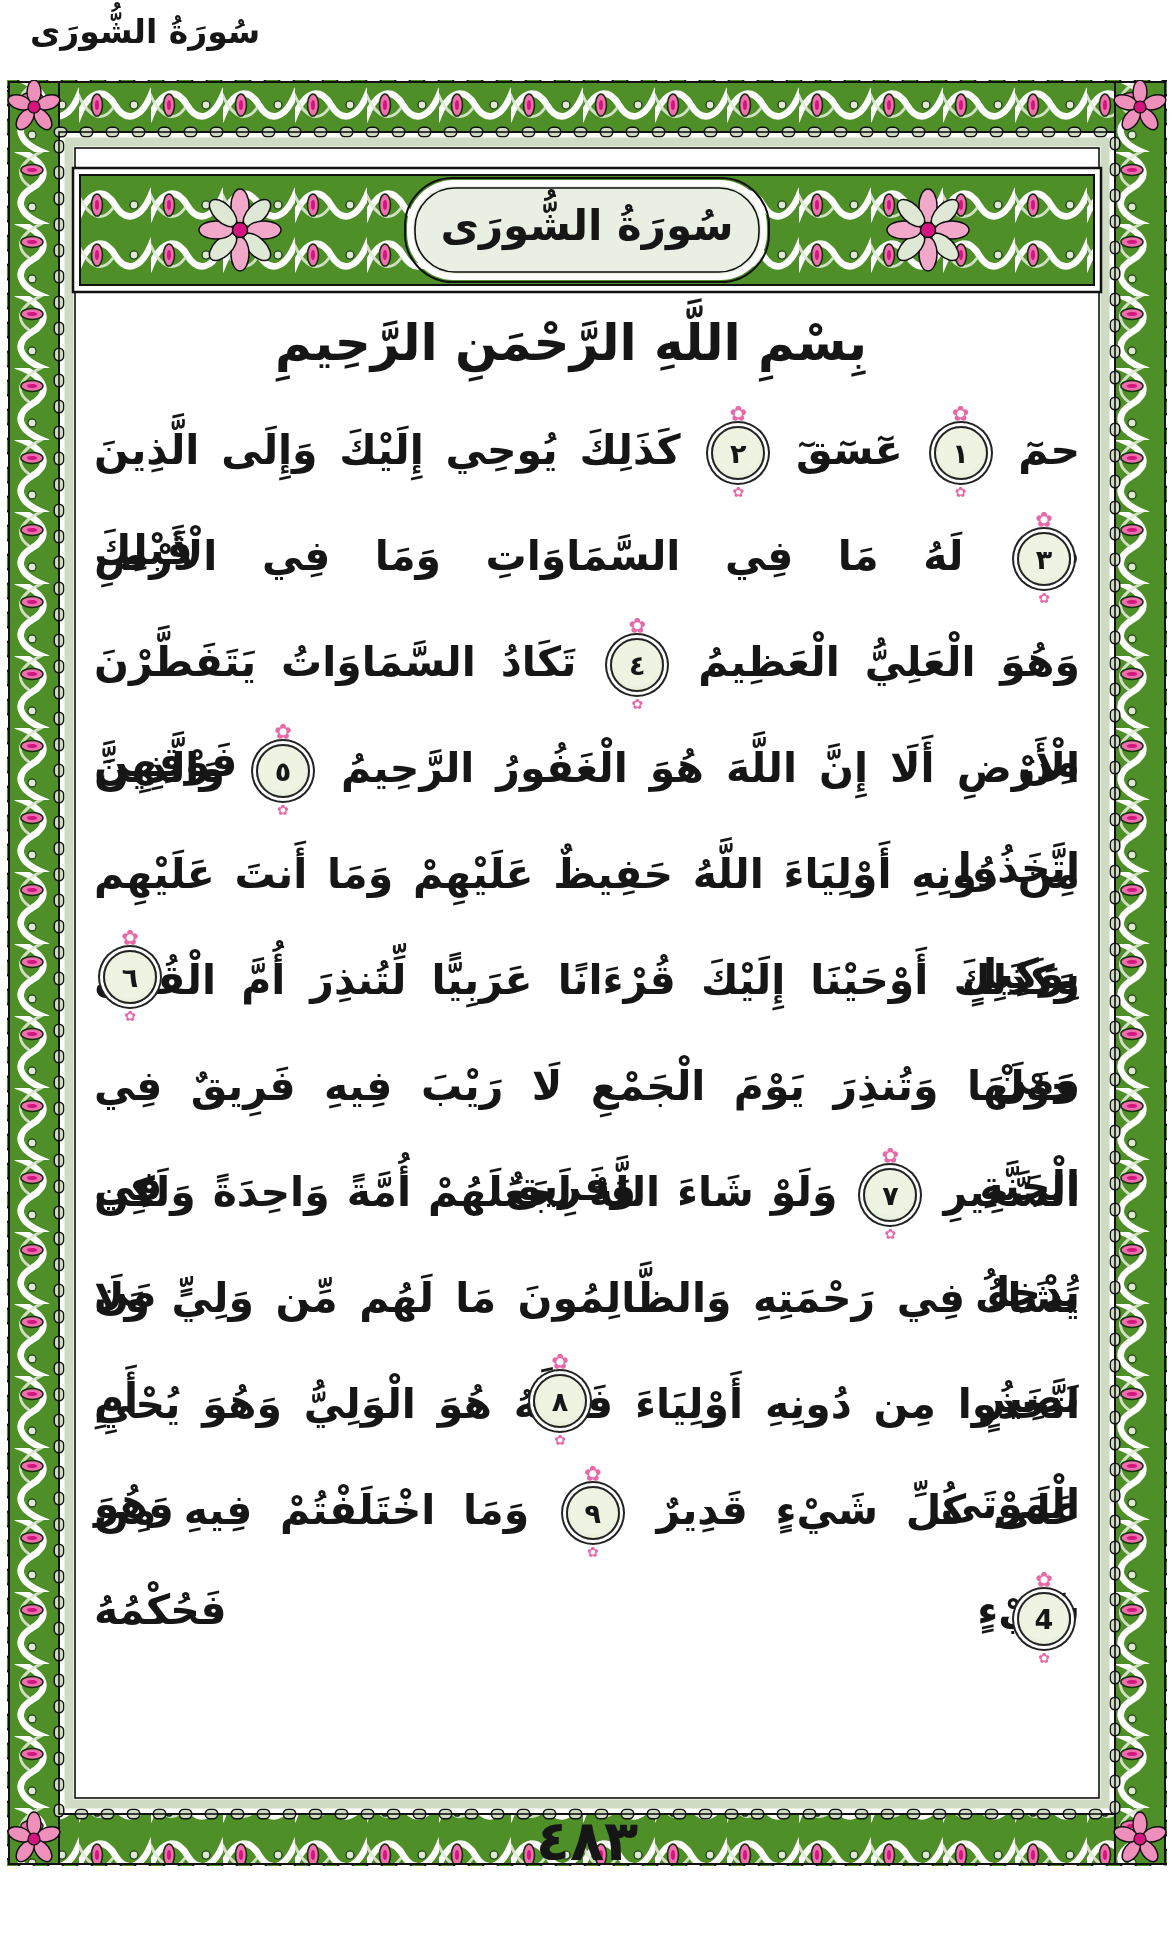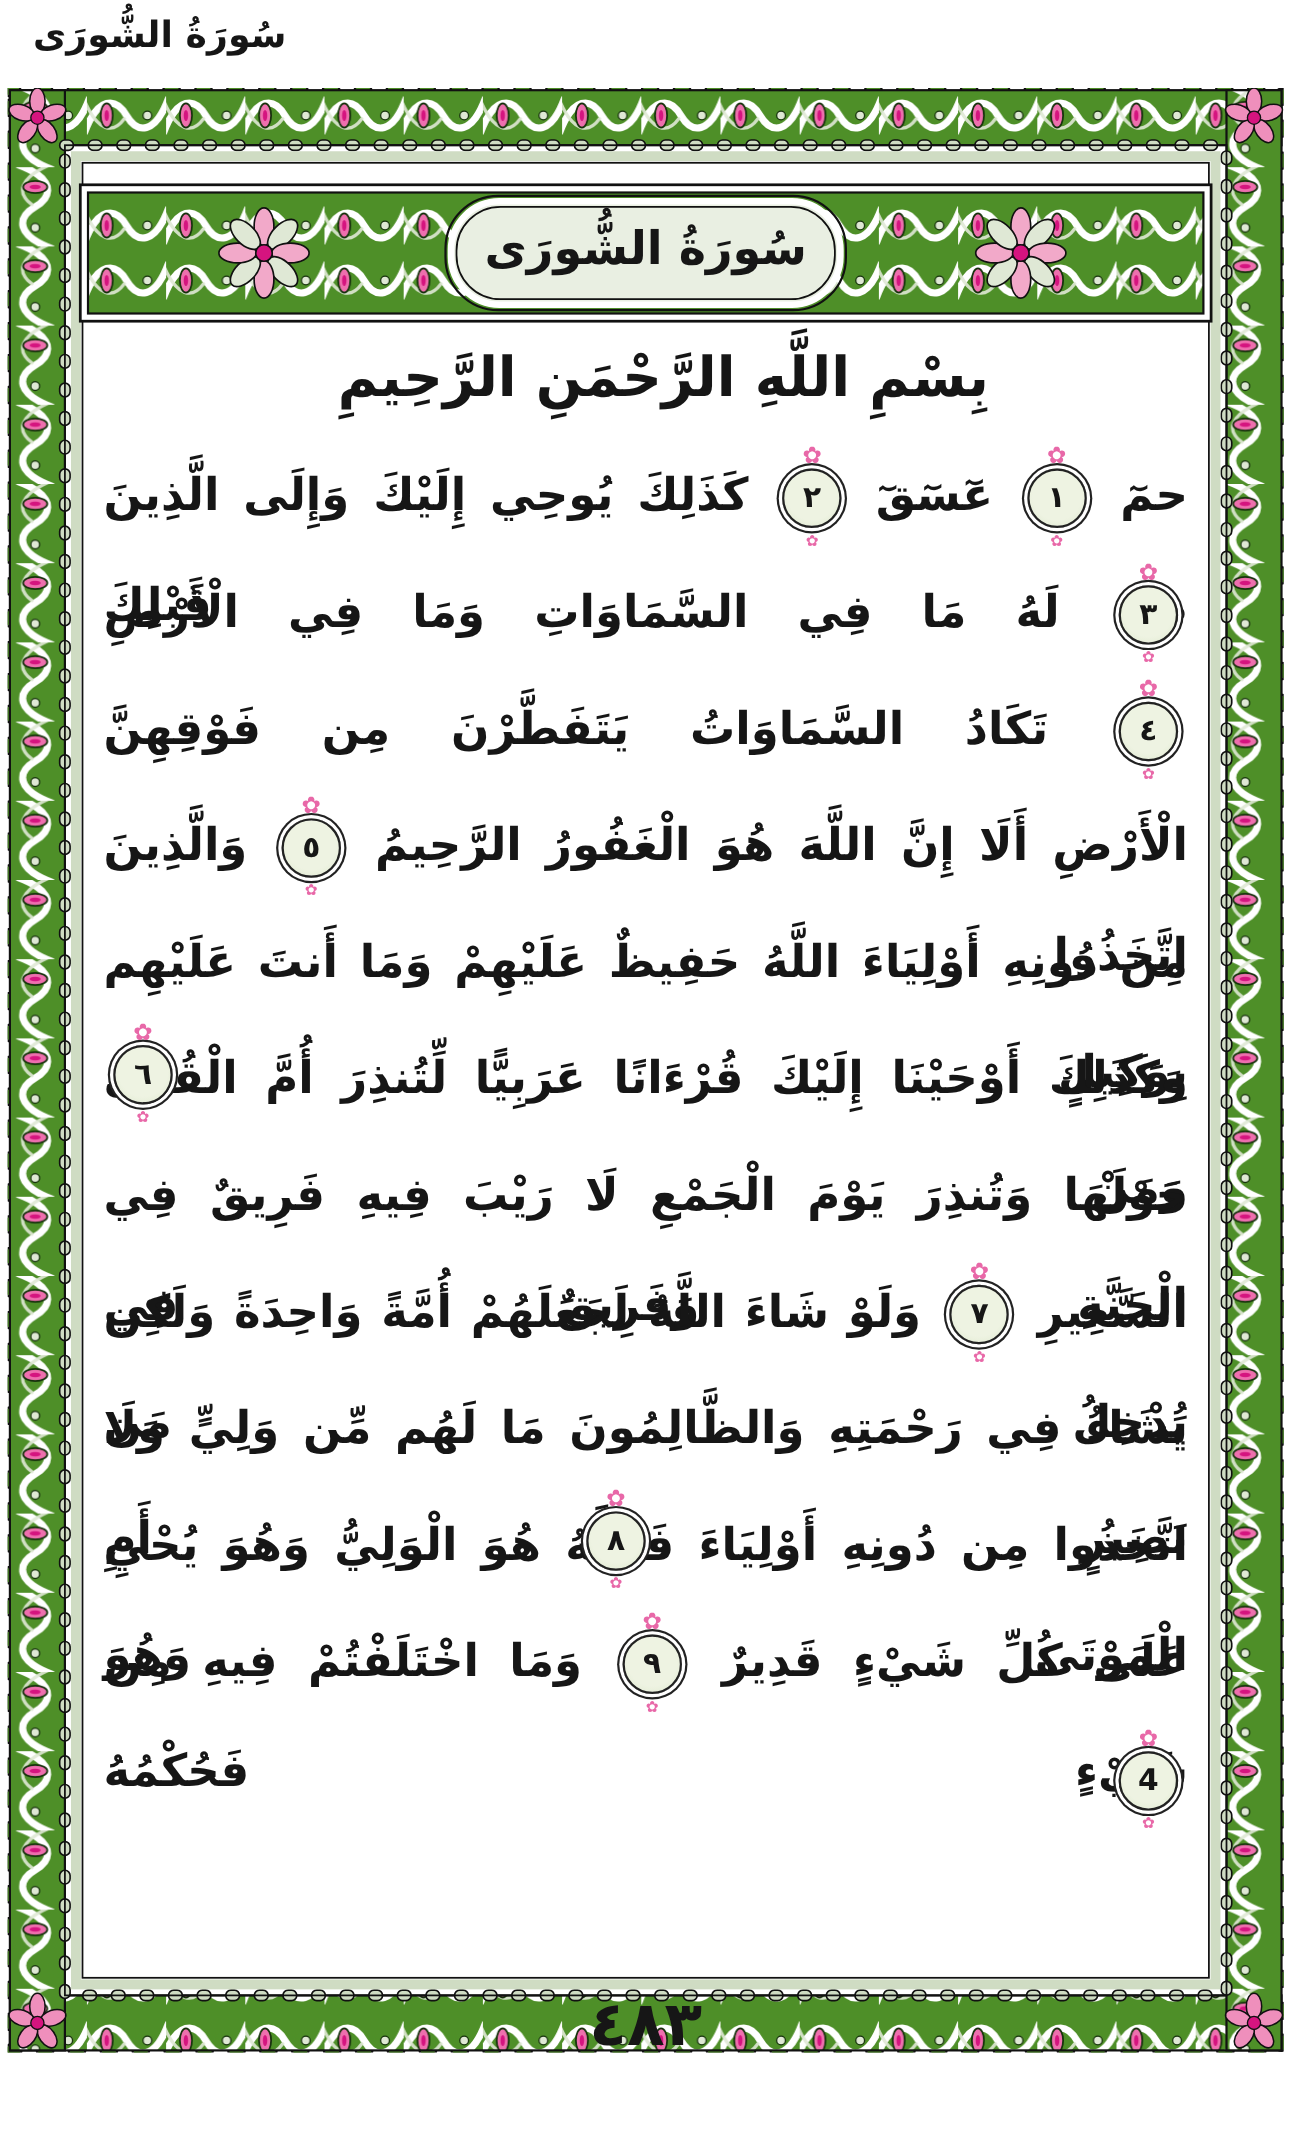--- a/index.html
+++ b/index.html
@@ -24,21 +24,21 @@
   #frame-svg{position:absolute;left:7px;top:80px;}
   
   #banner-title{
     position:absolute;left:414px;top:178px;width:346px;height:94px;
     display:flex;align-items:center;justify-content:center;
     font-size:42px;font-weight:bold;direction:rtl;
     z-index:3;
   }
   
   #bismillah{
-    position:absolute;left:108px;top:295px;width:990px;height:96px;
+    position:absolute;left:76px;top:295px;width:990px;height:96px;
     display:flex;align-items:center;justify-content:center;
     font-size:50px;font-weight:bold;direction:rtl;white-space:nowrap;
   }
   
   #quran-lines{
     position:absolute;left:94px;top:400px;width:986px;
     direction:rtl;
   }
   .qline{
     height:106px;line-height:100px;
@@ -154,21 +154,21 @@
     </g>
   </svg>
 
   <div id="banner-title">سُورَةُ الشُّورَى</div>
 
   <div id="bismillah">بِسْمِ اللَّهِ الرَّحْمَنِ الرَّحِيمِ</div>
 
   <div id="quran-lines">
       <div class="qline"><span class="qtext">حمٓ</span> <span class="vmark"><span class="vflower-top">✿</span><span class="vflower-bottom">✿</span><span class="vnum">١</span></span> <span class="qtext">عٓسٓقٓ</span> <span class="vmark"><span class="vflower-top">✿</span><span class="vflower-bottom">✿</span><span class="vnum">٢</span></span> <span class="qtext">كَذَلِكَ يُوحِي إِلَيْكَ وَإِلَى الَّذِينَ مِن قَبْلِكَ</span></div>
       <div class="qline"> <span class="vmark"><span class="vflower-top">✿</span><span class="vflower-bottom">✿</span><span class="vnum">٣</span></span> <span class="qtext">لَهُ مَا فِي السَّمَاوَاتِ وَمَا فِي الْأَرْضِ</span></div>
-      <div class="qline"> <span class="vmark"><span class="vflower-top">✿</span><span class="vflower-bottom">✿</span><span class="vnum">٤</span></span> <span class="qtext">تَكَادُ السَّمَاوَاتُ يَتَفَطَّرْنَ مِن فَوْقِهِنَّ</span></div>
+      <div class="qline"><span class="qtext">وَهُوَ الْعَلِيُّ الْعَظِيمُ</span> <span class="vmark"><span class="vflower-top">✿</span><span class="vflower-bottom">✿</span><span class="vnum">٤</span></span> <span class="qtext">تَكَادُ السَّمَاوَاتُ يَتَفَطَّرْنَ مِن فَوْقِهِنَّ</span></div>
       <div class="qline"><span class="qtext">الْأَرْضِ أَلَا إِنَّ اللَّهَ هُوَ الْغَفُورُ الرَّحِيمُ</span> <span class="vmark"><span class="vflower-top">✿</span><span class="vflower-bottom">✿</span><span class="vnum">٥</span></span> <span class="qtext">وَالَّذِينَ اتَّخَذُوا</span></div>
       <div class="qline"><span class="qtext">مِن دُونِهِ أَوْلِيَاءَ اللَّهُ حَفِيظٌ عَلَيْهِمْ وَمَا أَنتَ عَلَيْهِم بِوَكِيلٍ</span> <span class="vmark"><span class="vflower-top">✿</span><span class="vflower-bottom">✿</span><span class="vnum">٦</span></span></div>
       <div class="qline"><span class="qtext">وَكَذَلِكَ أَوْحَيْنَا إِلَيْكَ قُرْءَانًا عَرَبِيًّا لِّتُنذِرَ أُمَّ الْقُرَى وَمَنْ</span></div>
       <div class="qline"><span class="qtext">حَوْلَهَا وَتُنذِرَ يَوْمَ الْجَمْعِ لَا رَيْبَ فِيهِ فَرِيقٌ فِي الْجَنَّةِ وَفَرِيقٌ فِي</span></div>
       <div class="qline"><span class="qtext">السَّعِيرِ</span> <span class="vmark"><span class="vflower-top">✿</span><span class="vflower-bottom">✿</span><span class="vnum">٧</span></span> <span class="qtext">وَلَوْ شَاءَ اللَّهُ لَجَعَلَهُمْ أُمَّةً وَاحِدَةً وَلَكِن يُدْخِلُ مَن</span></div>
       <div class="qline"><span class="qtext">يَشَاءُ فِي رَحْمَتِهِ وَالظَّالِمُونَ مَا لَهُم مِّن وَلِيٍّ وَلَا نَصِيرٍ</span> <span class="vmark"><span class="vflower-top">✿</span><span class="vflower-bottom">✿</span><span class="vnum">٨</span></span> <span class="qtext">أَمِ</span></div>
       <div class="qline"><span class="qtext">اتَّخَذُوا مِن دُونِهِ أَوْلِيَاءَ فَاللَّهُ هُوَ الْوَلِيُّ وَهُوَ يُحْيِ الْمَوْتَى وَهُوَ</span></div>
       <div class="qline"><span class="qtext">عَلَى كُلِّ شَيْءٍ قَدِيرٌ</span> <span class="vmark"><span class="vflower-top">✿</span><span class="vflower-bottom">✿</span><span class="vnum">٩</span></span> <span class="qtext">وَمَا اخْتَلَفْتُمْ فِيهِ مِن شَيْءٍ فَحُكْمُهُ</span></div>
       <div class="qline"> <span class="vmark"><span class="vflower-top">✿</span><span class="vflower-bottom">✿</span><span class="vnum">4</span></span></div>
     </div>

